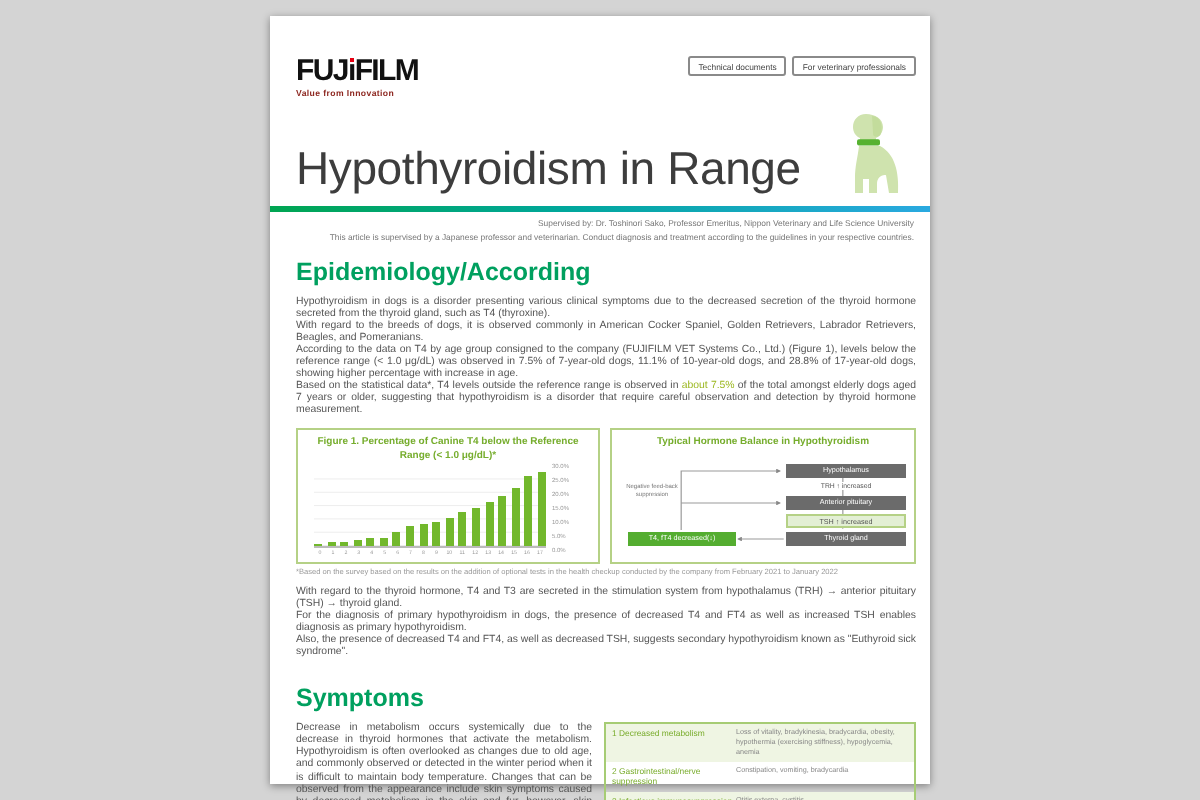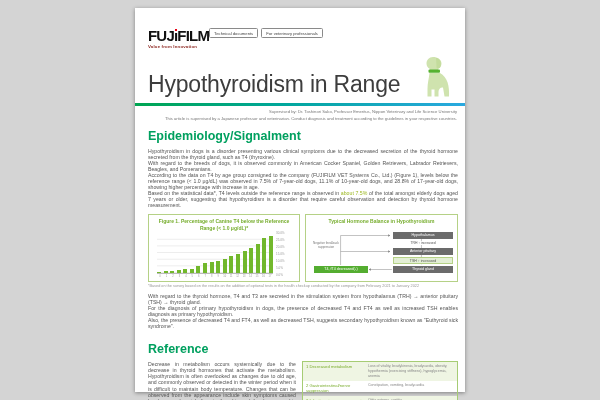--- a/index.html
+++ b/index.html
@@ -4,21 +4,21 @@
 <style>
   * { margin:0; padding:0; box-sizing:border-box; }
   html,body { width:600px; height:400px; overflow:hidden;
     font-family:"Liberation Sans","DejaVu Sans",sans-serif; }
   body { background:#d4d4d4; position:relative; }
 
   .page { position:absolute; left:135px; top:8px; width:330px; height:384px;
     background:#fff; box-shadow:0 1px 4px rgba(0,0,0,.4); }
 
   
-  .hdr-row { display:flex; justify-content:flex-start; align-items:flex-start;
+  .hdr-row { display:flex; justify-content:space-between; align-items:flex-start;
     margin:20px 7px 0 13px; }
   .logo { line-height:1; }
   .logo-main { font-size:15px; font-weight:bold; color:#111; letter-spacing:-0.8px; }
   .fj-i { position:relative; display:inline-block; }
   .fj-i::before { content:""; position:absolute; top:0.5px; left:0.6px; width:2.6px; height:2.8px; background:#e60012; }
   .logo-tagline { font-size:4.3px; font-weight:bold; color:#8d2720; letter-spacing:.2px; margin-top:2px; }
   .hdr-btns { display:flex; gap:3px; }
   .hdr-btn { font-size:4.2px; color:#444; background:#fff; border:0.7px solid #8a8a8a;
     border-radius:1.5px; padding:1.5px 4px; cursor:pointer; }
 
@@ -106,21 +106,21 @@
       <path fill="#cfe3ae" d="M8.5 17 C7.8 23 6.5 27 6.5 33 L6.5 40.5 L10.5 40.5 L10.5 33.5 L13.5 33.5 L13.5 40.5 L17.5 40.5 L17.5 36 C17.5 33.2 19.5 31.2 22 31.6 L23.5 40.5 L28 40.5 C28.6 30 26.5 21 19 17 Z"></path>
     </svg>
   </div>
   <div class="grad-bar"></div>
 
   <div class="supervision">
     <div>Supervised by: Dr. Toshinori Sako, Professor Emeritus, Nippon Veterinary and Life Science University</div>
     <div>This article is supervised by a Japanese professor and veterinarian. Conduct diagnosis and treatment according to the guidelines in your respective countries.</div>
   </div>
 
-  <h2 class="sec-head">Epidemiology/Signalment</h2>
+  <h2 class="sec-head">Epidemiology/According</h2>
   <div class="body-block">
     <div class="para">Hypothyroidism in dogs is a disorder presenting various clinical symptoms due to the decreased secretion of the thyroid hormone secreted from the thyroid gland, such as T4 (thyroxine).</div>
     <div class="para">With regard to the breeds of dogs, it is observed commonly in American Cocker Spaniel, Golden Retrievers, Labrador Retrievers, Beagles, and Pomeranians.</div>
     <div class="para">According to the data on T4 by age group consigned to the company (FUJIFILM VET Systems Co., Ltd.) (Figure 1), levels below the reference range (&lt; 1.0 μg/dL) was observed in 7.5% of 7-year-old dogs, 11.1% of 10-year-old dogs, and 28.8% of 17-year-old dogs, showing higher percentage with increase in age.</div>
     <div class="para"><span>Based on the statistical data*, T4 levels outside the reference range is observed in </span><span class="hl">about 7.5%</span><span> of the total amongst elderly dogs aged 7 years or older, suggesting that hypothyroidism is a disorder that require careful observation and detection by thyroid hormone measurement.</span></div>
   </div>
 
   <div class="fig-row">
     <div class="fig-box left">
       <div class="fig-title">Figure 1. Percentage of Canine T4 below the Reference Range (&lt; 1.0 μg/dL)*</div>
@@ -201,21 +201,21 @@
   </div>
 
   <div class="footnote">*Based on the survey based on the results on the addition of optional tests in the health checkup conducted by the company from February 2021 to January 2022</div>
 
   <div class="body-block">
     <div class="para">With regard to the thyroid hormone, T4 and T3 are secreted in the stimulation system from hypothalamus (TRH) → anterior pituitary (TSH) → thyroid gland.</div>
     <div class="para">For the diagnosis of primary hypothyroidism in dogs, the presence of decreased T4 and FT4 as well as increased TSH enables diagnosis as primary hypothyroidism.</div>
     <div class="para">Also, the presence of decreased T4 and FT4, as well as decreased TSH, suggests secondary hypothyroidism known as "Euthyroid sick syndrome".</div>
   </div>
 
-  <h2 class="sec-head" style="margin-top:13px;">Reference</h2>
+  <h2 class="sec-head" style="margin-top:13px;">Symptoms</h2>
   <div class="sym-row">
     <div class="sym-text para">Decrease in metabolism occurs systemically due to the decrease in thyroid hormones that activate the metabolism. Hypothyroidism is often overlooked as changes due to old age, and commonly observed or detected in the winter period when it is difficult to maintain body temperature. Changes that can be observed from the appearance include skin symptoms caused by decreased metabolism in the skin and fur, however, skin symptoms of hair loss may not be apparent for some breeds.</div>
     <div class="sym-table">
         <div class="srow alt">
           <div class="slabel">1 Decreased metabolism</div>
           <div class="sdesc">Loss of vitality, bradykinesia, bradycardia, obesity, hypothermia (exercising stiffness), hypoglycemia, anemia</div>
         </div>
         <div class="srow">
           <div class="slabel">2 Gastrointestinal/nerve suppression</div>
           <div class="sdesc">Constipation, vomiting, bradycardia</div>

